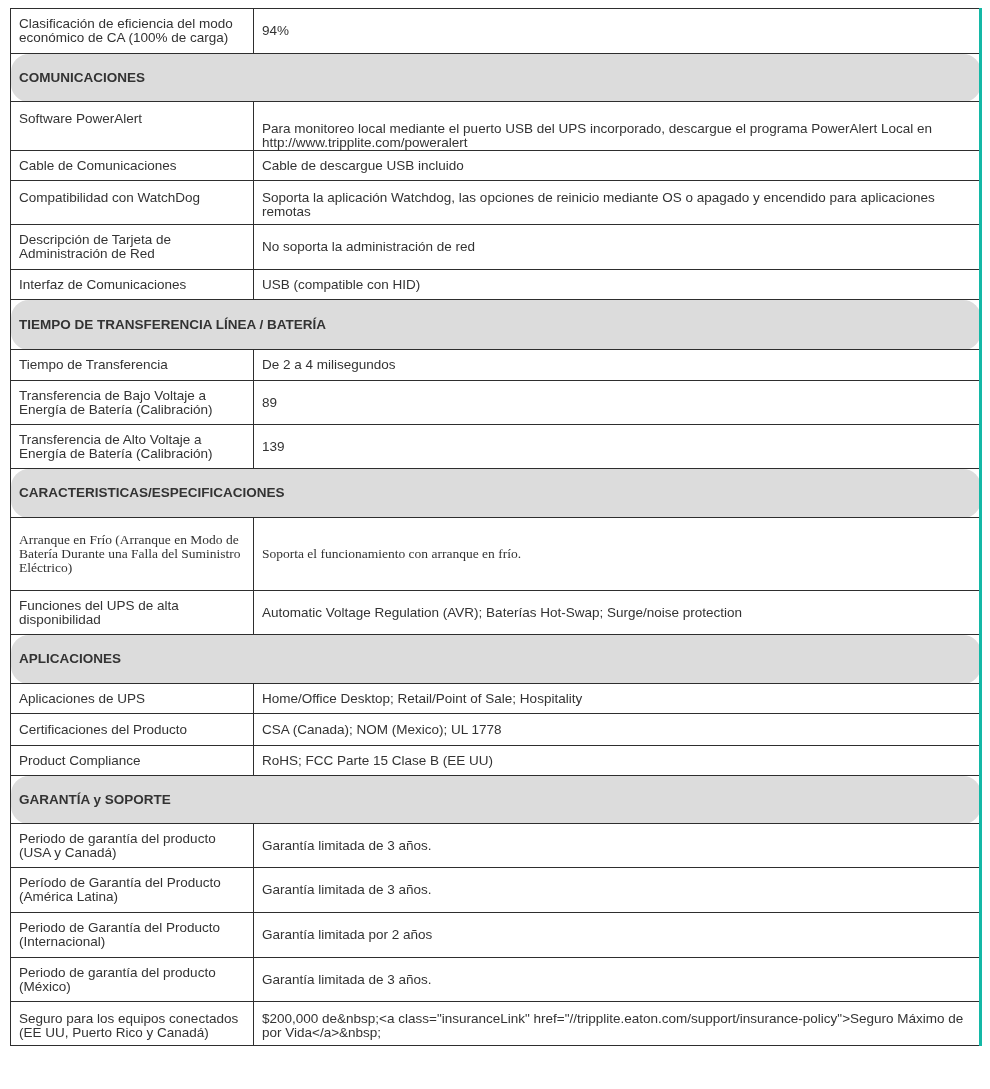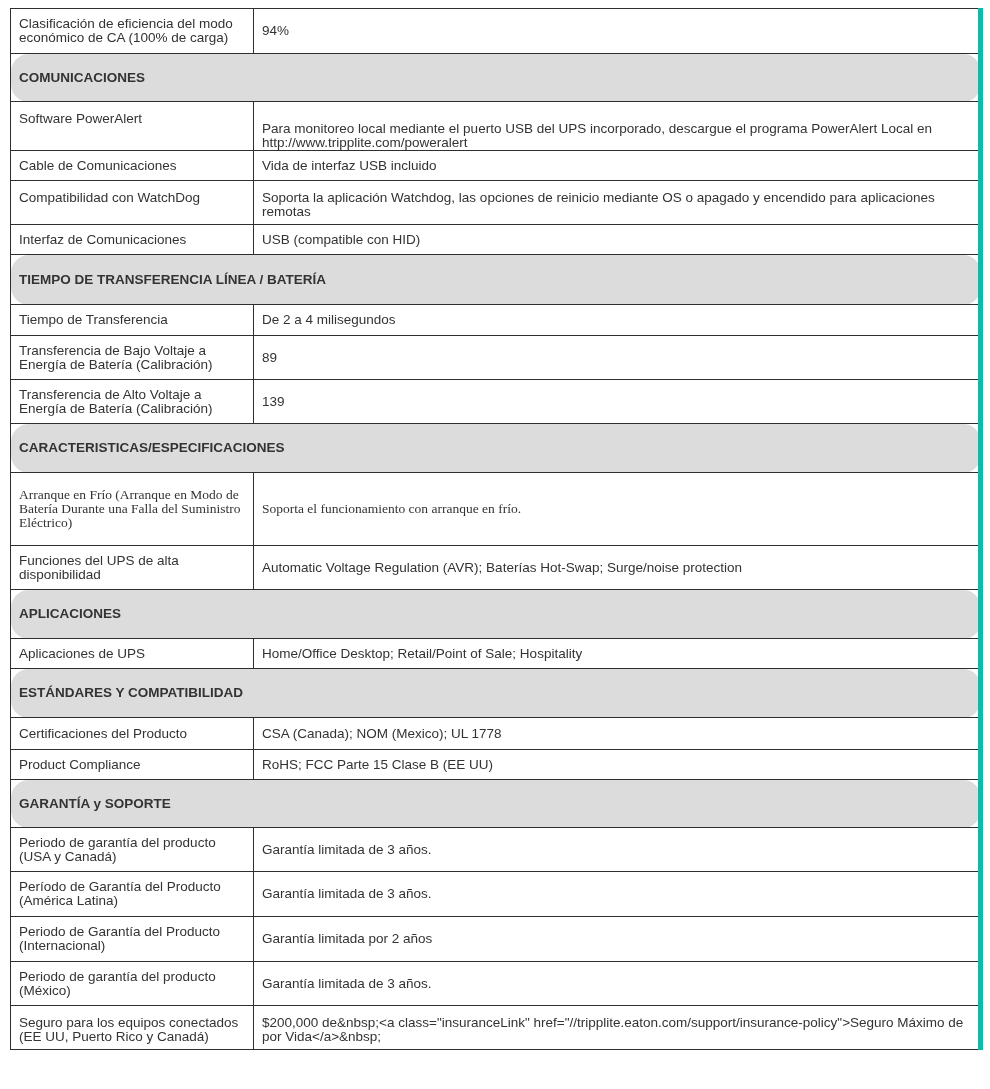--- a/index.html
+++ b/index.html
@@ -2,21 +2,21 @@
 <html><head>
   <meta charset="utf-8">
   <style>
     html, body { margin: 0; padding: 0; background: #ffffff; }
     body { width: 990px; height: 1089px; position: relative; overflow: hidden;
            font-family: "Liberation Sans", sans-serif; color: #333333; }
     #spec-table {
       position: absolute; left: 10px; top: 8px; width: 970px;
       border-collapse: collapse; table-layout: fixed;
       font-size: 13.5px; line-height: 14px;
-      border-right: 5px solid #14b8a6;
+      border-right: 3px solid #14b8a6;
     }
     #spec-table td {
       border: 1.5px solid #2e2e2e;
       padding: 0 8px;
       vertical-align: middle;
     }
     #spec-table col.c1 { width: 243px; }
     #spec-table col.c2 { width: 727px; }
     tr.section td {
       background: #dcdcdc;
@@ -43,25 +43,29 @@
       </tr>
       <tr class="section" style="height: 48px;">
         <td colspan="2">COMUNICACIONES</td>
       </tr>
       <tr style="height: 46px;">
         <td class="label" style="vertical-align: top; padding-top: 10px;">Software PowerAlert</td>
         <td class="value" style="vertical-align: top; padding-top: 20px;">Para monitoreo local mediante el puerto USB del UPS incorporado, descargue el programa PowerAlert Local en http://www.tripplite.com/poweralert</td>
       </tr>
       <tr style="height: 30px;">
         <td class="label">Cable de Comunicaciones</td>
-        <td class="value">Vida de interfaz USB incluido</td>
+        <td class="value">Cable de descargue USB incluido</td>
       </tr>
       <tr style="height: 44px;">
         <td class="label" style="vertical-align: top; padding-top: 10px;">Compatibilidad con WatchDog</td>
         <td class="value" style="vertical-align: top; padding-top: 10px;">Soporta la aplicación Watchdog, las opciones de reinicio mediante OS o apagado y encendido para aplicaciones remotas</td>
+      </tr>
+      <tr style="height: 45px;">
+        <td class="label">Descripción de Tarjeta de Administración de Red</td>
+        <td class="value">No soporta la administración de red</td>
       </tr>
       <tr style="height: 30px;">
         <td class="label">Interfaz de Comunicaciones</td>
         <td class="value">USB (compatible con HID)</td>
       </tr>
       <tr class="section" style="height: 50px;">
         <td colspan="2">TIEMPO DE TRANSFERENCIA LÍNEA / BATERÍA</td>
       </tr>
       <tr style="height: 31px;">
         <td class="label">Tiempo de Transferencia</td>
@@ -86,23 +90,20 @@
         <td class="label">Funciones del UPS de alta disponibilidad</td>
         <td class="value">Automatic Voltage Regulation (AVR); Baterías Hot-Swap; Surge/noise protection</td>
       </tr>
       <tr class="section" style="height: 49px;">
         <td colspan="2">APLICACIONES</td>
       </tr>
       <tr style="height: 30px;">
         <td class="label">Aplicaciones de UPS</td>
         <td class="value">Home/Office Desktop; Retail/Point of Sale; Hospitality</td>
       </tr>
-      <tr class="section" style="height: 49px;">
-        <td colspan="2">ESTÁNDARES Y COMPATIBILIDAD</td>
-      </tr>
       <tr style="height: 32px;">
         <td class="label">Certificaciones del Producto</td>
         <td class="value">CSA (Canada); NOM (Mexico); UL 1778</td>
       </tr>
       <tr style="height: 30px;">
         <td class="label">Product Compliance</td>
         <td class="value">RoHS; FCC Parte 15 Clase B (EE UU)</td>
       </tr>
       <tr class="section" style="height: 48px;">
         <td colspan="2">GARANTÍA y SOPORTE</td>

